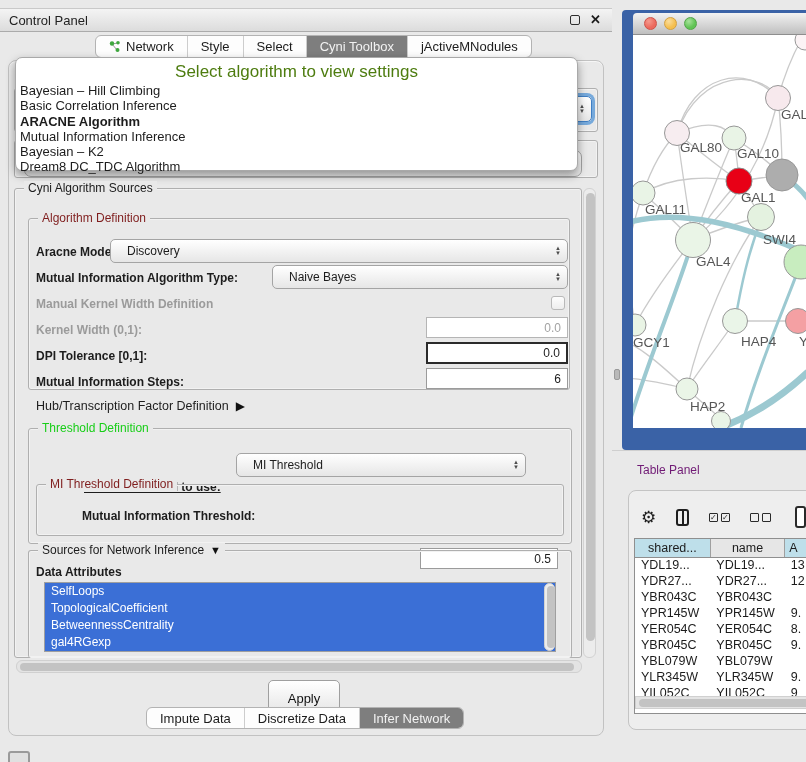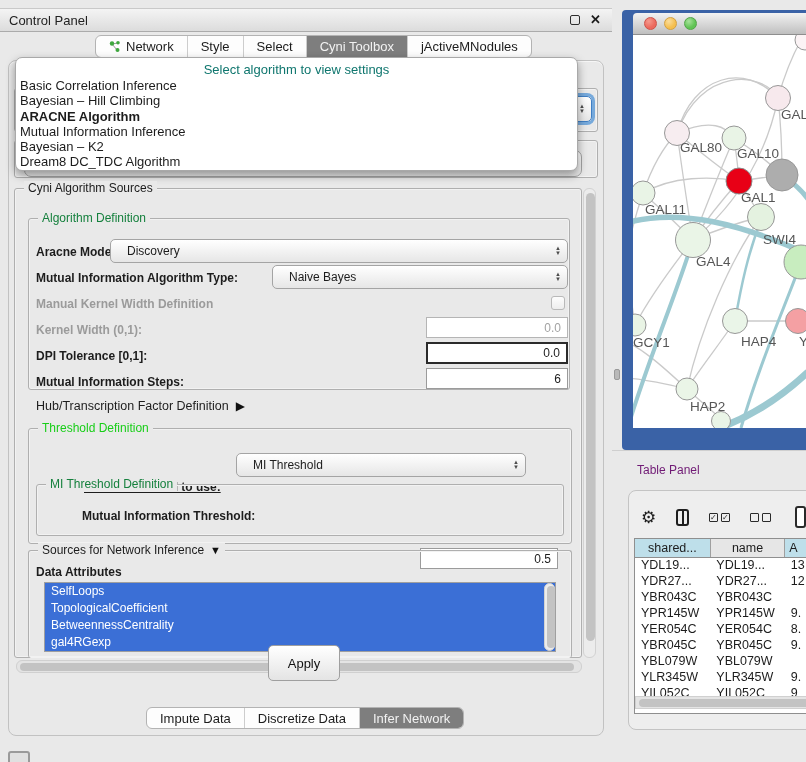--- a/index.html
+++ b/index.html
@@ -22,21 +22,21 @@
   .tab:first-child { border-left:none; }
   .tab.sel { background:#7E7E7E; color:#F2F2F2; }
 
   .panel { background:#E9E9E9; border:1px solid #C2C2C2; border-radius:8px;
            box-shadow:inset 0 1px 0 #F6F6F6; }
 
   .group { border:1px solid #AFAFAF; border-radius:3px;
            box-shadow:inset 0 0 0 1px #F2F2F2; }
   .gtitle { position:absolute; top:-8px; left:9px; background:#E9E9E9; padding:0 4px;
             font-size:12px; white-space:nowrap; }
-  .blue  { color:#15803d; }
+  .blue  { color:#7f1d1d; }
   .green { color:#18CE18; }
 
   .lbl  { font-size:12px; font-weight:bold; color:#1d1d1d; white-space:nowrap; }
   .dlbl { font-size:12px; font-weight:bold; color:#9B9B9B; white-space:nowrap; }
 
   .combo { border:1px solid #A4A4A4; border-radius:5px;
            background:linear-gradient(#FFFFFF,#E6E6E6);
            display:flex; align-items:center; font-size:12px; padding-left:16px; }
   .combo .val { flex:1; overflow:hidden; white-space:nowrap; }
   .steppers { width:15px; display:flex; flex-direction:column; align-items:center;
@@ -47,21 +47,21 @@
   .field { border:1px solid #9B9B9B; background:#FFF; font-size:12px; display:flex;
            align-items:center; justify-content:flex-end; padding-right:6px; }
   .field.dis { color:#A3A3A3; border-color:#B5B5B5; }
   .field.foc { border:2px solid #2B2B2B; }
 
   .checkbox { width:14px; height:14px; border:1px solid #B9B9B9; border-radius:3px;
               background:linear-gradient(#FDFDFD,#EDEDED); }
 
   .popup { background:#FFF; border:1px solid #A9A9A9; border-radius:7px;
            box-shadow:0 4px 10px rgba(0,0,0,.38); }
-  .popup .prompt { text-align:center; color:#0f766e; font-size:13px; padding-top:4px; }
+  .popup .prompt { text-align:center; color:#4d7c0f; font-size:17px; padding-top:4px; }
   .popup .item { font-size:13px; padding-left:4px; line-height:15.3px; white-space:nowrap; }
   .popup .item.sel { font-weight:bold; }
 
   .attr-list { background:#FFF; border:1px solid #9F9F9F; overflow:hidden; }
   .attr-item { background:#3B6FD6; color:#FFF; font-size:12px; line-height:17px;
                padding-left:6px; white-space:nowrap; }
 
   .sbar-v { background:#ECECEC; border:1px solid #D2D2D2; border-radius:6px; }
   .sthumb-v { position:absolute; left:2px; width:8px; background:#C3C3C3; border-radius:5px; }
   .sbar-h { background:#E4E4E4; border:1px solid #D0D0D0; border-radius:6px; }
@@ -151,22 +151,22 @@
   <span class="val">galFiltered.sif default node</span>
   <span class="steppers">
     <span>▲</span>
       <span>▼</span>
   </span>
 </div>
 
 <div class="abs popup" style="left:15px;top:57px;width:563px;height:114px;">
   <div class="prompt">Select algorithm to view settings</div>
   <div style="padding-top:1px;">
+    <div class="item">Bayesian – Hill Climbing</div>
     <div class="item">Basic Correlation Inference</div>
-    <div class="item">Bayesian – Hill Climbing</div>
     <div class="item sel">ARACNE Algorithm</div>
     <div class="item">Mutual Information Inference</div>
     <div class="item">Bayesian – K2</div>
     <div class="item">Dream8 DC_TDC Algorithm</div>
   </div>
 </div>
 
 <div class="abs group" style="left:14px;top:188px;width:568px;height:470px;">
   <span class="gtitle">Cyni Algorithm Sources</span>
 </div>
@@ -245,21 +245,21 @@
   <span class="sthumb-v" style="top:2px;height:62px;"></span>
 </div>
 
 <div class="abs sbar-v" style="left:583px;top:188px;width:13px;height:470px;">
   <span class="sthumb-v" style="top:4px;height:448px;width:9px;"></span>
 </div>
 <div class="abs sbar-h" style="left:16px;top:660px;width:566px;height:13px;">
   <span class="sthumb-h" style="left:3px;width:554px;"></span>
 </div>
 
-<div class="abs btn" style="left:268px;top:645px;width:72px;height:36px;">Apply</div>
+<div class="abs btn" style="left:268px;top:680px;width:72px;height:36px;">Apply</div>
 
 <div class="abs tabbar" style="left:146px;top:707px;height:22px;">
   <div class="tab">
       <span>Impute Data</span>
     </div>
   <div class="tab">
       <span>Discretize Data</span>
     </div>
   <div class="tab sel">
       <span>Infer Network</span>

